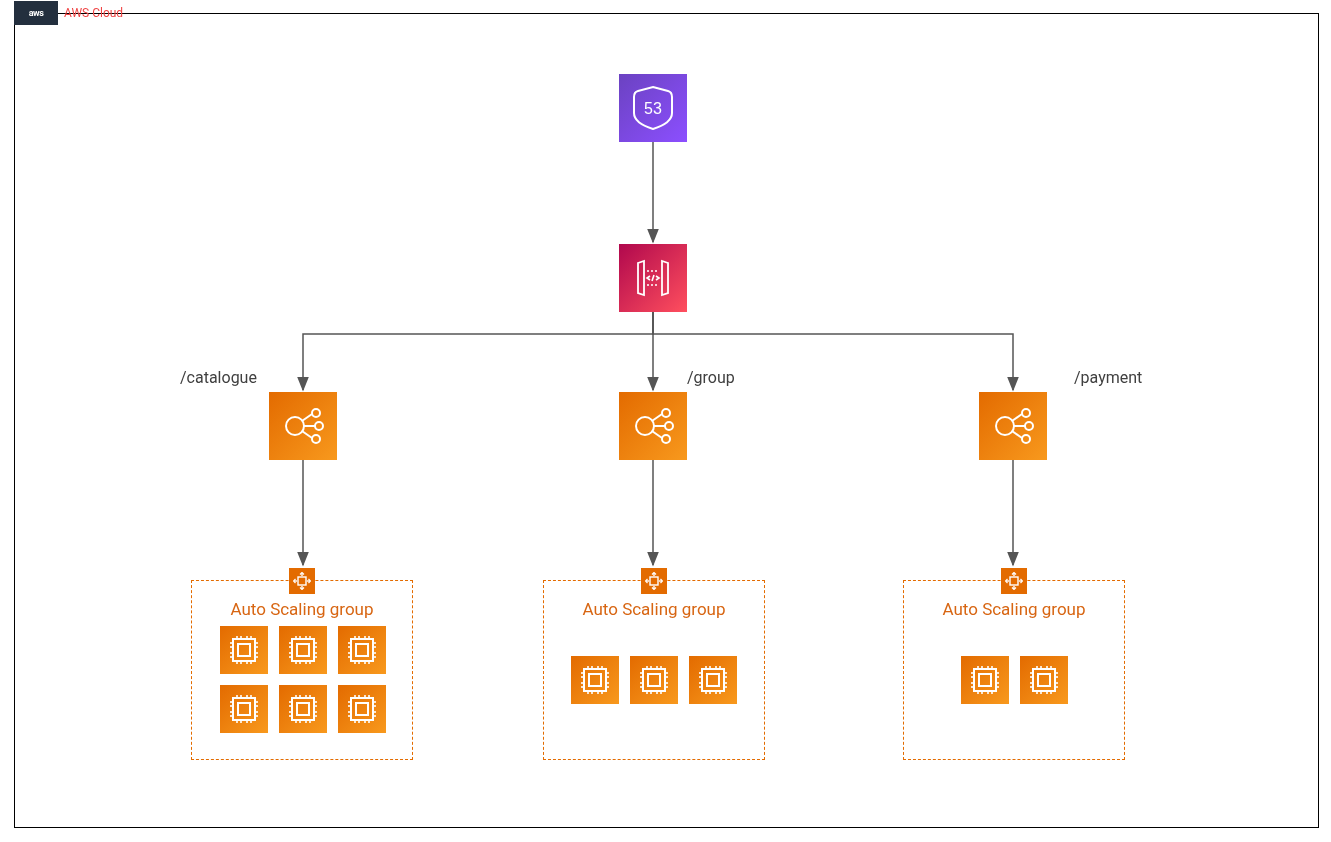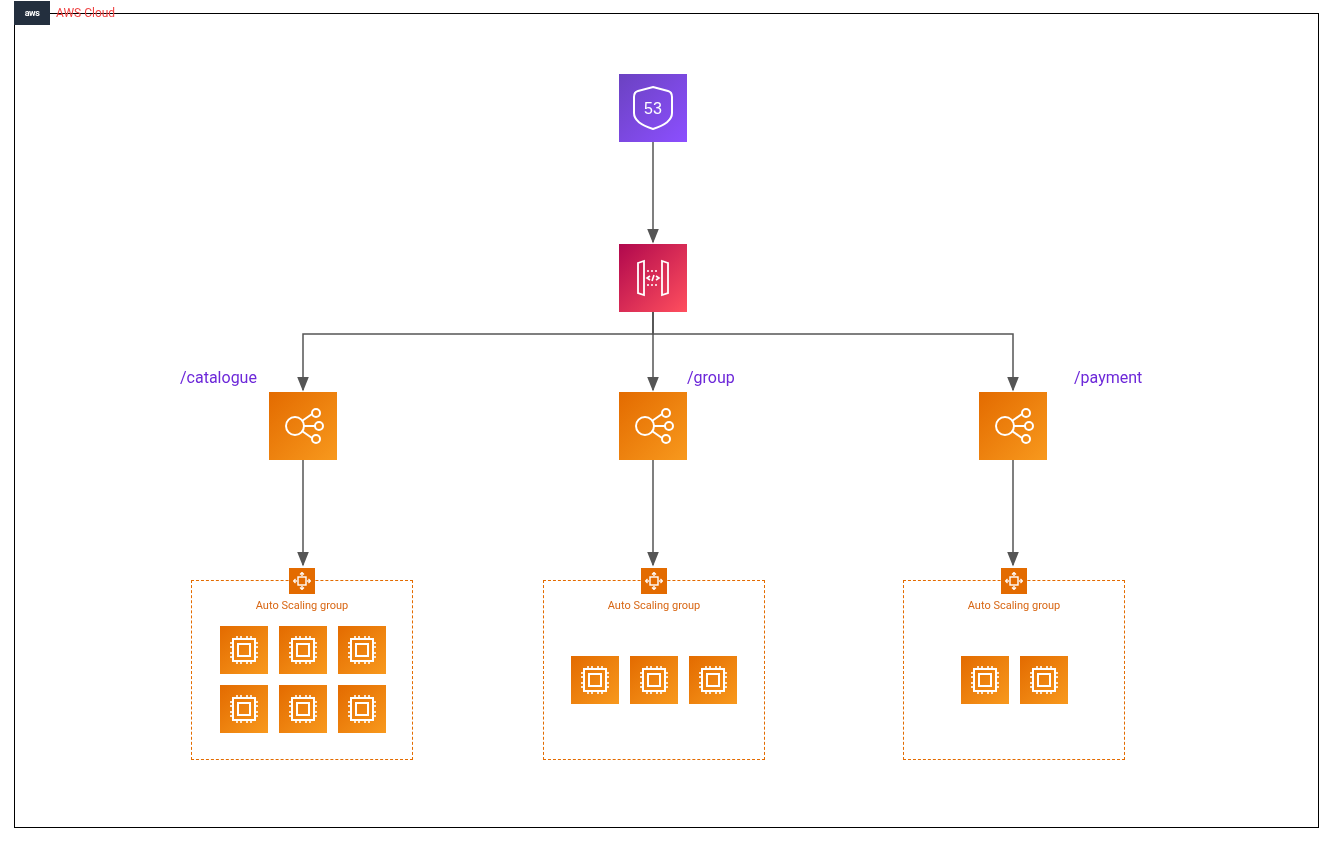--- a/index.html
+++ b/index.html
@@ -23,21 +23,21 @@
   }
   .aws-cloud-label-wrap {
     position: absolute;
     left: -1px;
     top: -13px;
     display: flex;
     align-items: center;
     gap: 6px;
   }
   .aws-logo-box {
-    width: 36px;
+    width: 44px;
     height: 24px;
     background: #232F3E;
     color: #fff;
     font-size: 9px;
     font-weight: 700;
     display: flex;
     align-items: center;
     justify-content: center;
     letter-spacing: -0.5px;
   }
@@ -62,21 +62,21 @@
   }
   .api-gateway {
     background: linear-gradient(135deg, #B0084D 0%, #FF4F5E 100%);
   }
   .elb {
     background: linear-gradient(135deg, #E36B00 0%, #F8991D 100%);
   }
   .path-label {
     position: absolute;
     font-size: 16px;
-    color: #6d28d9;
+    color: #404040;
   }
   .asg-box {
     position: absolute;
     border: 1px dashed #E36B00;
     background: #fff;
   }
   .asg-icon {
     position: absolute;
     width: 26px;
     height: 26px;
@@ -86,21 +86,21 @@
     transform: translateX(-50%);
     display: flex;
     align-items: center;
     justify-content: center;
   }
   .asg-label {
     position: absolute;
     top: 18px;
     left: 50%;
     transform: translateX(-50%);
-    font-size: 11px;
+    font-size: 17px;
     color: #D86613;
     white-space: nowrap;
   }
   .ec2-grid {
     position: absolute;
     top: 45px;
     left: 0;
     right: 0;
     display: flex;
     flex-wrap: wrap;

